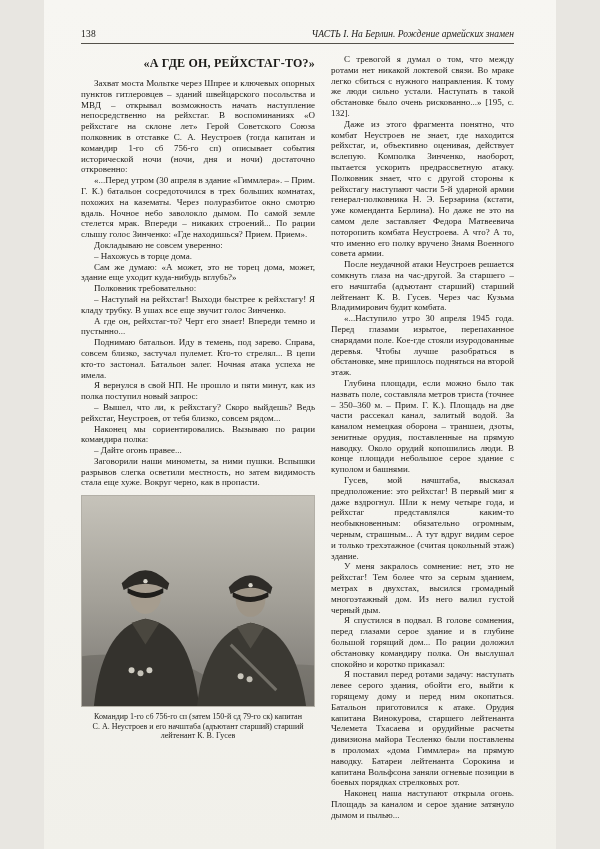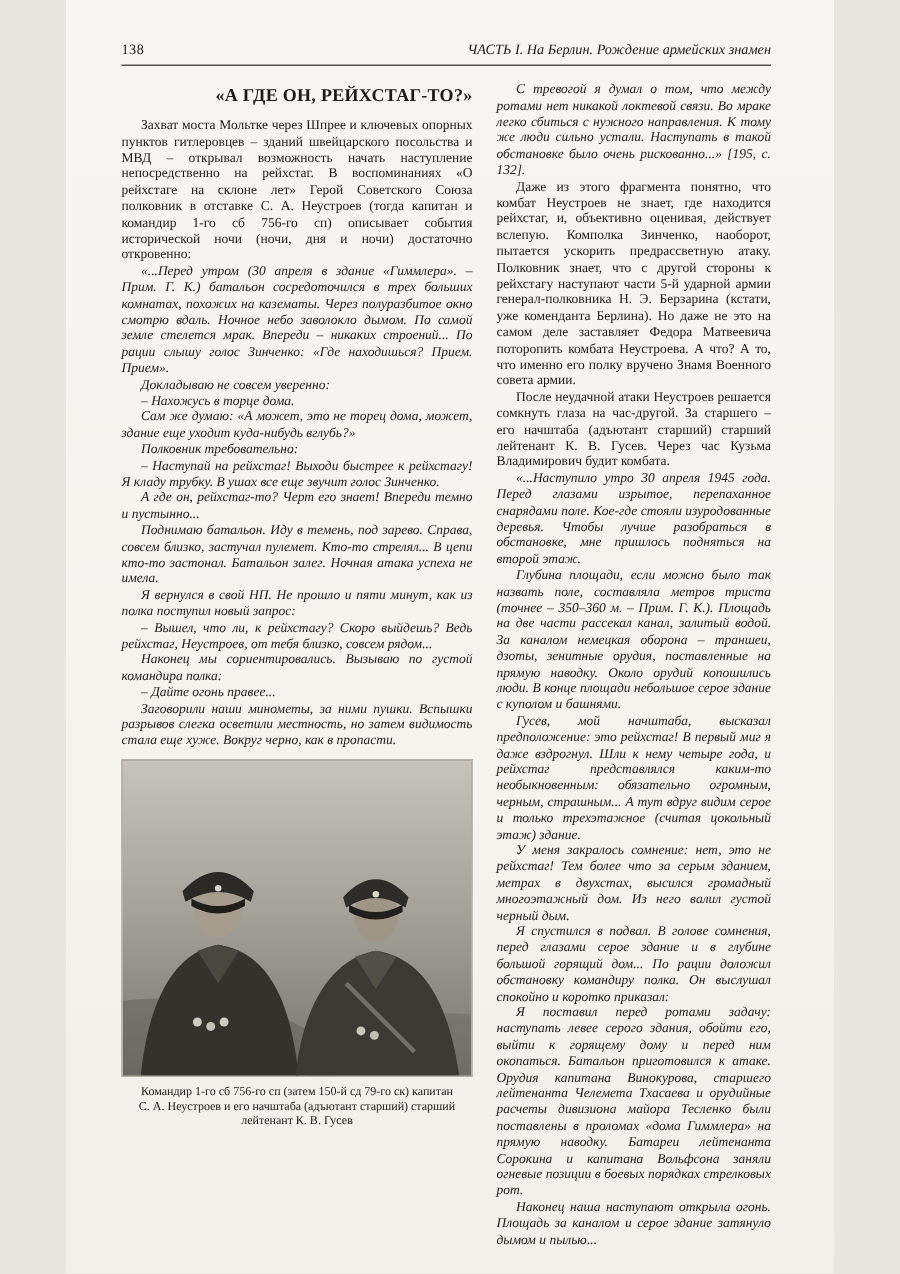--- a/index.html
+++ b/index.html
@@ -22,21 +22,21 @@
   }
   .rh-num { font-style: normal; letter-spacing: 0.3px; }
   .rh-title { font-style: italic; }
   .content { display: flex; gap: 16px; }
   .col { width: 250px; font-size: 9px; line-height: 10.8px; text-align: justify; hyphens: auto; }
   h1.section-title {
     font-size: 12px; line-height: 14px; font-weight: bold;
     margin: 2px 0 8px 0; letter-spacing: 0.2px; text-align: right;
   }
   p { margin: 0; text-indent: 13px; }
-  p.it { font-style: italic; }
+  p.it { }
   figure { margin: 7px 0 0 0; }
   .photo {
     width: 234px; height: 212px; margin: 0 auto;
     border: 1px solid #b3b0a7;
     box-sizing: border-box;
     background: #9a978f;
   }
   .photo svg { display: block; width: 100%; height: 100%; }
   figcaption {
     font-size: 8px; line-height: 9.6px;
@@ -63,21 +63,21 @@
       <p class="it">«...Перед утром (30 апреля в здание «Гиммлера». – Прим. Г. К.) батальон сосредоточился в трех больших комнатах, похожих на казематы. Через полуразбитое окно смотрю вдаль. Ночное небо заволокло дымом. По самой земле стелется мрак. Впереди – никаких строений... По рации слышу голос Зинченко: «Где находишься? Прием. Прием».</p>
       <p class="it">Докладываю не совсем уверенно:</p>
       <p class="it">– Нахожусь в торце дома.</p>
       <p class="it">Сам же думаю: «А может, это не торец дома, может, здание еще уходит куда-нибудь вглубь?»</p>
       <p class="it">Полковник требовательно:</p>
       <p class="it">– Наступай на рейхстаг! Выходи быстрее к рейхстагу! Я кладу трубку. В ушах все еще звучит голос Зинченко.</p>
       <p class="it">А где он, рейхстаг-то? Черт его знает! Впереди темно и пустынно...</p>
       <p class="it">Поднимаю батальон. Иду в темень, под зарево. Справа, совсем близко, застучал пулемет. Кто-то стрелял... В цепи кто-то застонал. Батальон залег. Ночная атака успеха не имела.</p>
       <p class="it">Я вернулся в свой НП. Не прошло и пяти минут, как из полка поступил новый запрос:</p>
       <p class="it">– Вышел, что ли, к рейхстагу? Скоро выйдешь? Ведь рейхстаг, Неустроев, от тебя близко, совсем рядом...</p>
-      <p class="it">Наконец мы сориентировались. Вызываю по густой командира полка:</p>
+      <p class="it">Наконец мы сориентировались. Вызываю по рации командира полка:</p>
       <p class="it">– Дайте огонь правее...</p>
       <p class="it">Заговорили наши минометы, за ними пушки. Вспышки разрывов слегка осветили местность, но затем видимость стала еще хуже. Вокруг черно, как в пропасти.</p>
 
       <figure>
         <div class="photo">
           <svg viewBox="0 0 234 212" preserveAspectRatio="none" aria-hidden="true">
             <defs>
               <linearGradient id="sky" x1="0" y1="0" x2="0" y2="1">
                 <stop offset="0" stop-color="#c6c3ba"></stop>
                 <stop offset="0.5" stop-color="#a3a098"></stop>

